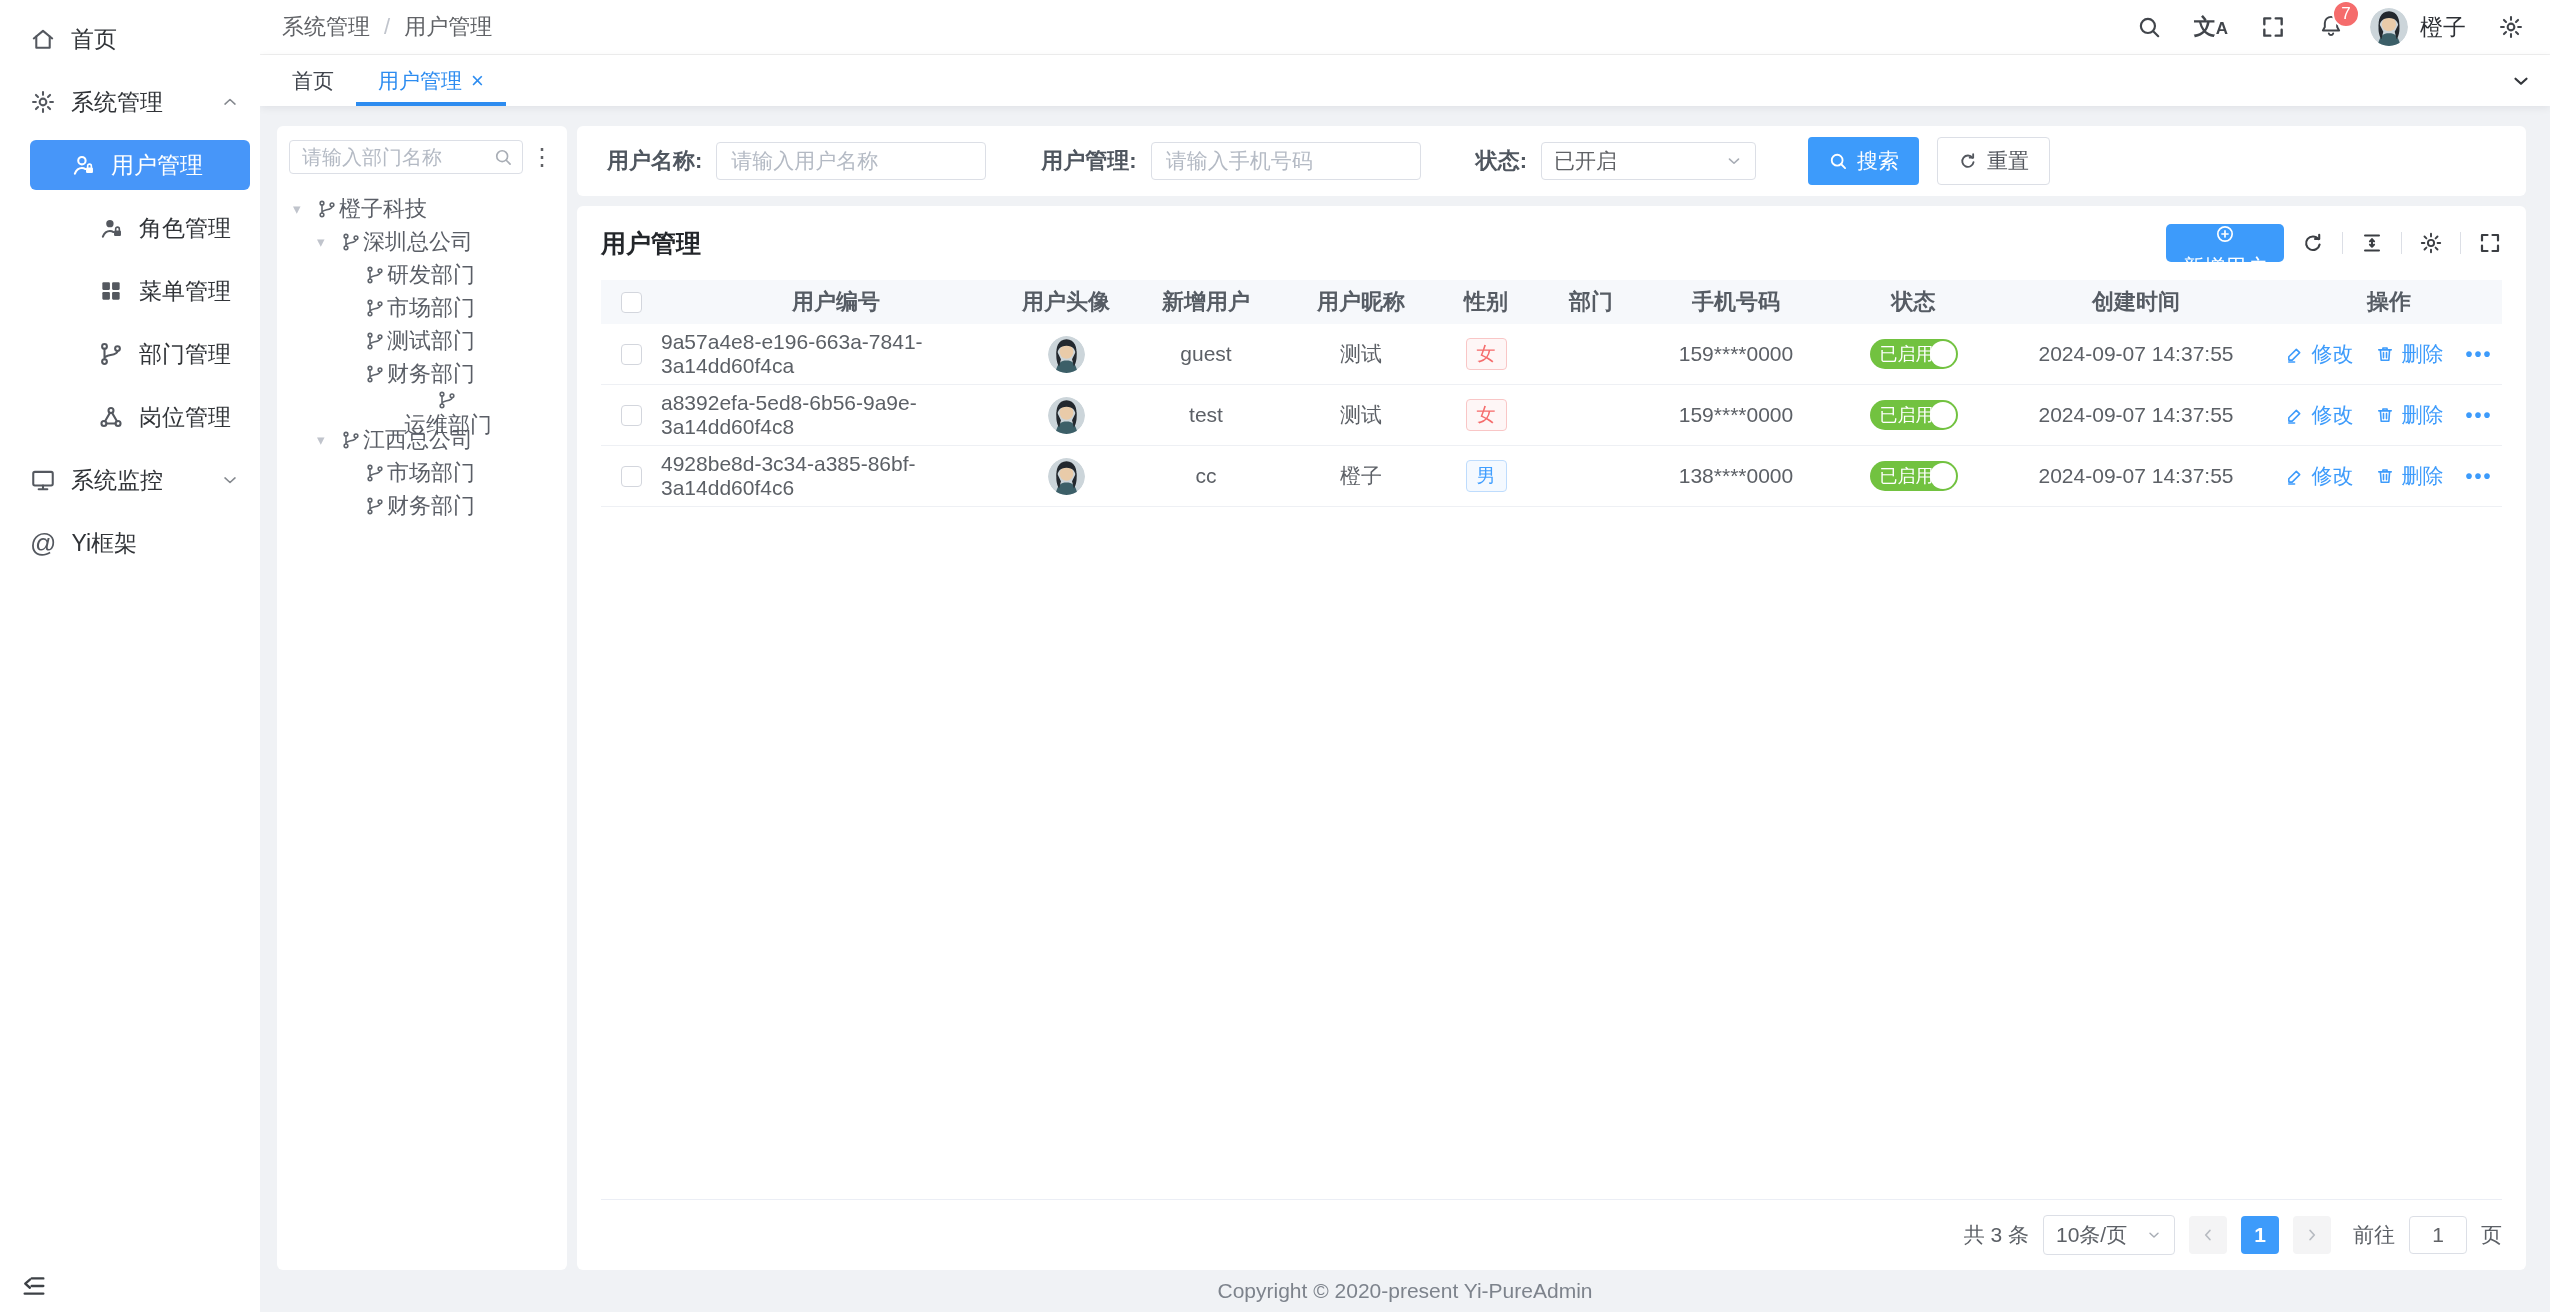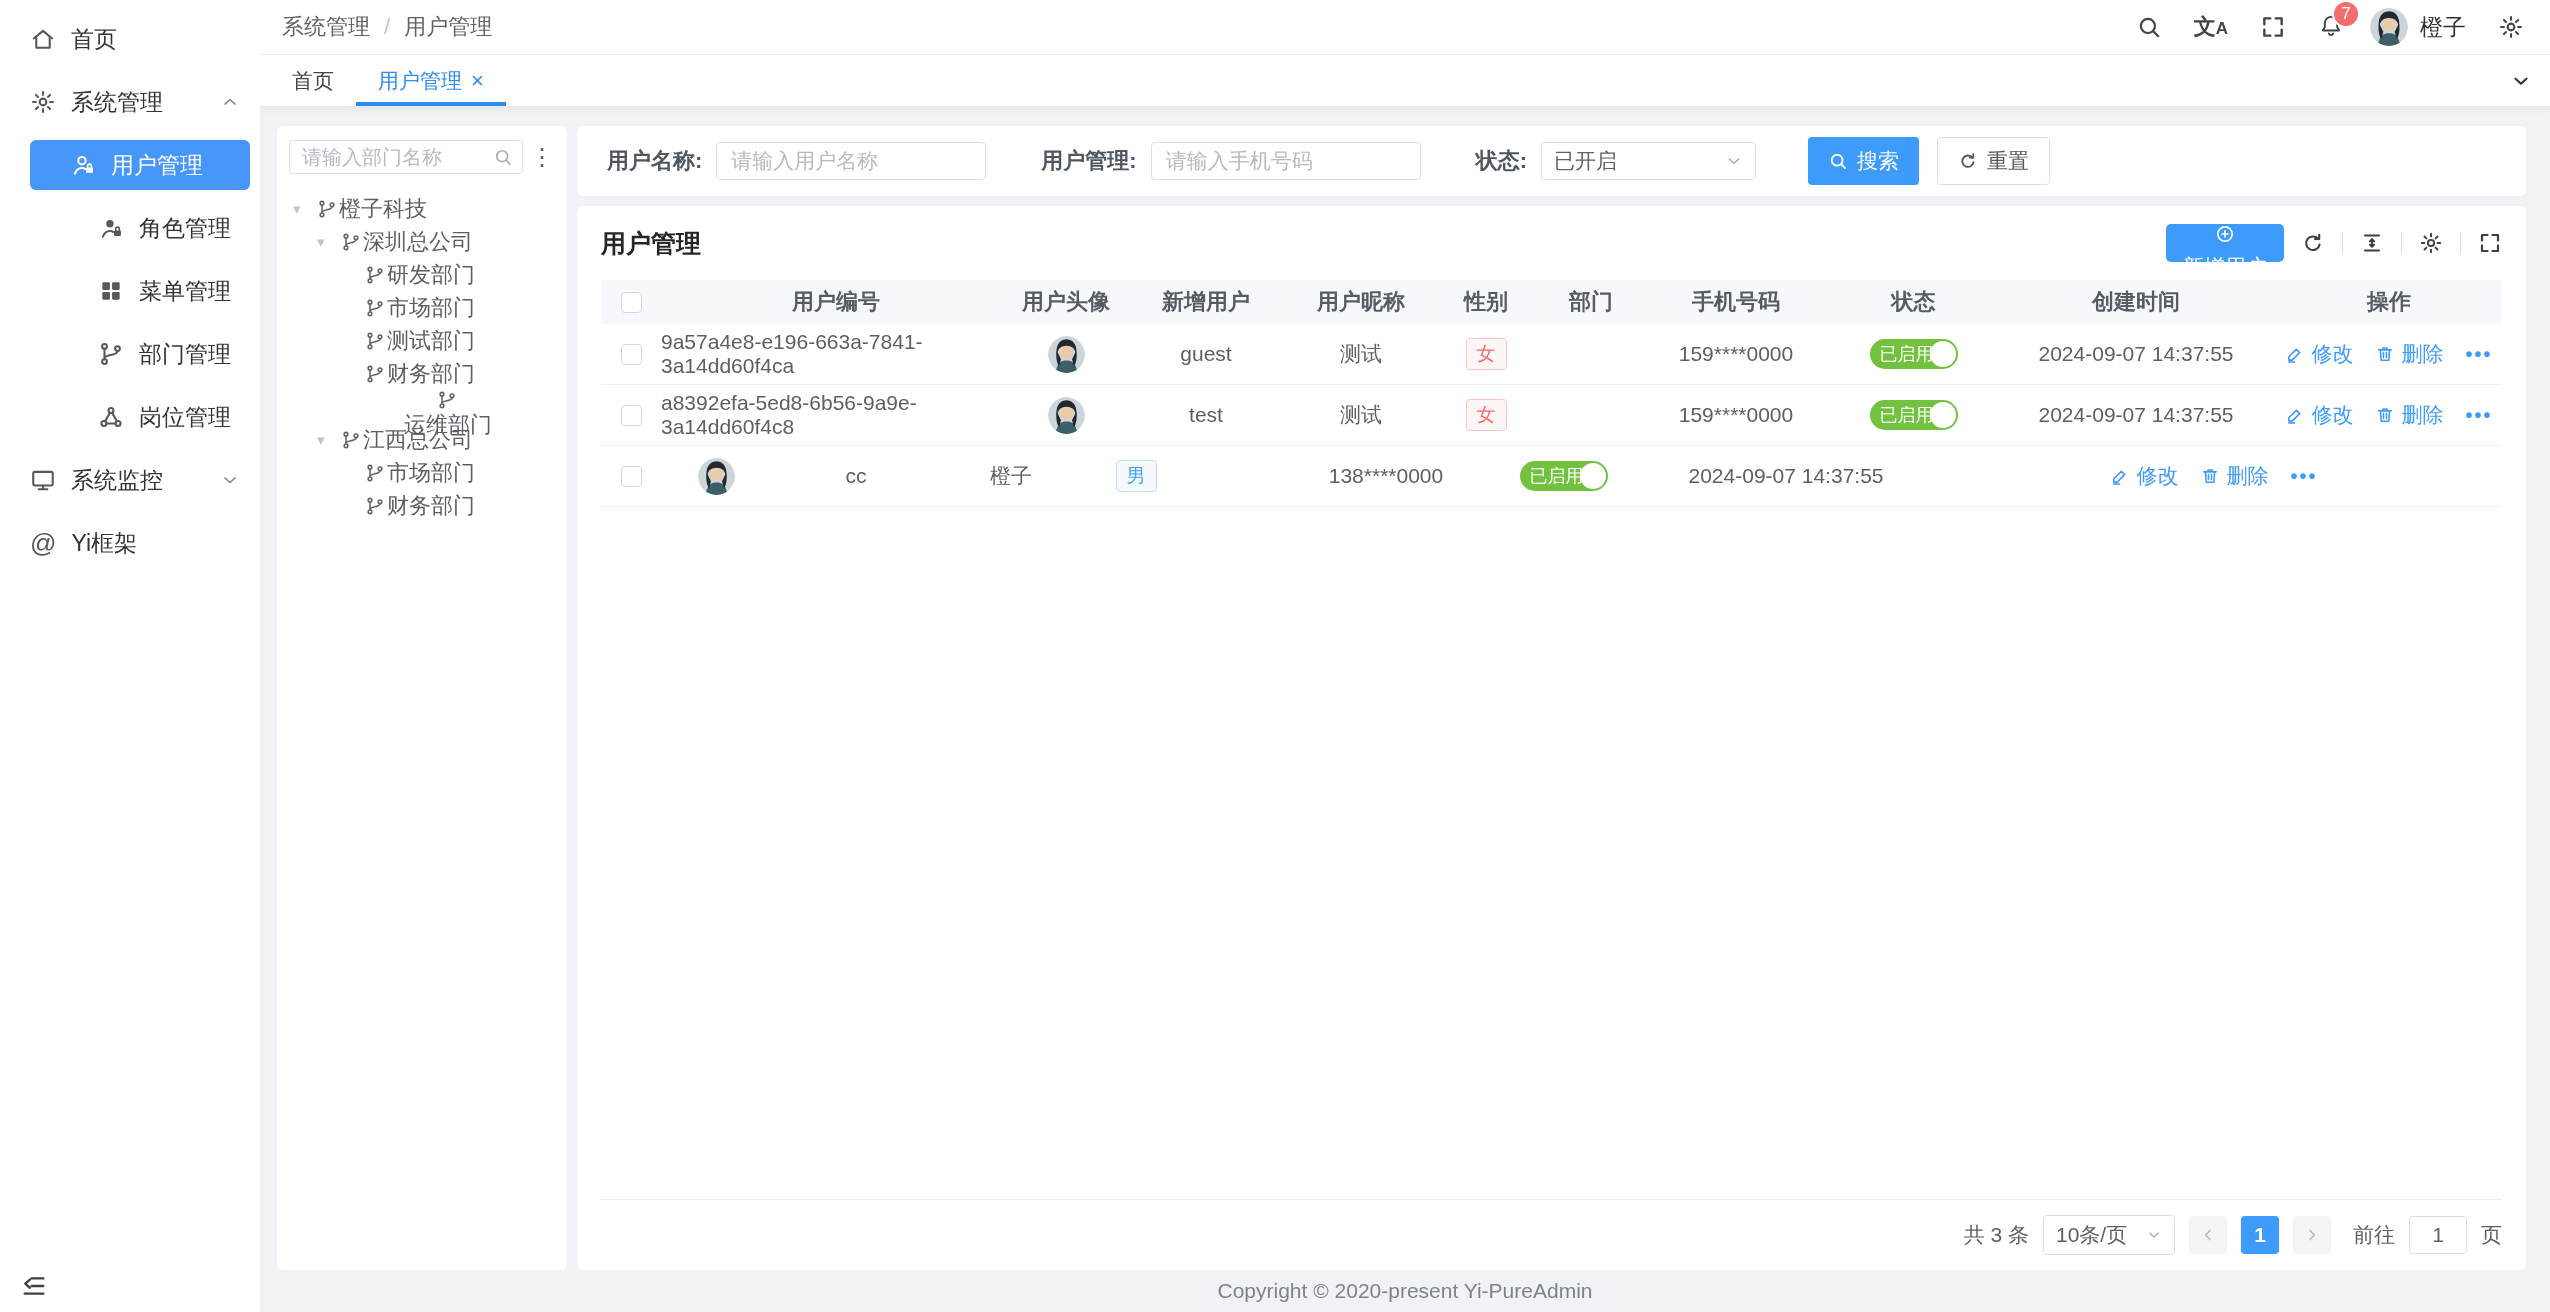--- a/index.html
+++ b/index.html
@@ -700,20 +700,23 @@
                   <span>删除</span>
                 </span>
                 <span class="op-gap"></span>
                 <span class="op-more">•••</span>
               </div>
             </div>
             <div class="trow">
               <div class="cell c0">
                 <span class="checkbox"></span>
               </div>
+              <div class="cell c1">
+                <span>4928be8d-3c34-a385-86bf-3a14dd60f4c6</span>
+              </div>
               <div class="cell c2">
                 <span class="row-avatar">
                   <svg viewBox="0 0 40 40" style="width:37px;height:37px">
                     <circle cx="20" cy="20" r="20" fill="#ccd5da"></circle>
                     <path d="M8 40 C10 29 14 26.5 20 26.5 C26 26.5 30 29 32 40 Z" fill="#3c5f68"></path>
                     <circle cx="20" cy="17" r="7.5" fill="#e9cba9"></circle>
                     <path d="M20 3.5 C11 3.5 8 13 9.5 21 C10.5 14.5 13 10.5 20 10.5 C27 10.5 29.5 14.5 30.5 21 C32 13 29 3.5 20 3.5 Z" fill="#23282e"></path>
                     <path d="M9.5 16 C8 24 10 30 12 33 L14 25 Z M30.5 16 C32 24 30 30 28 33 L26 25 Z" fill="#23282e"></path>
                   </svg>
                 </span>

